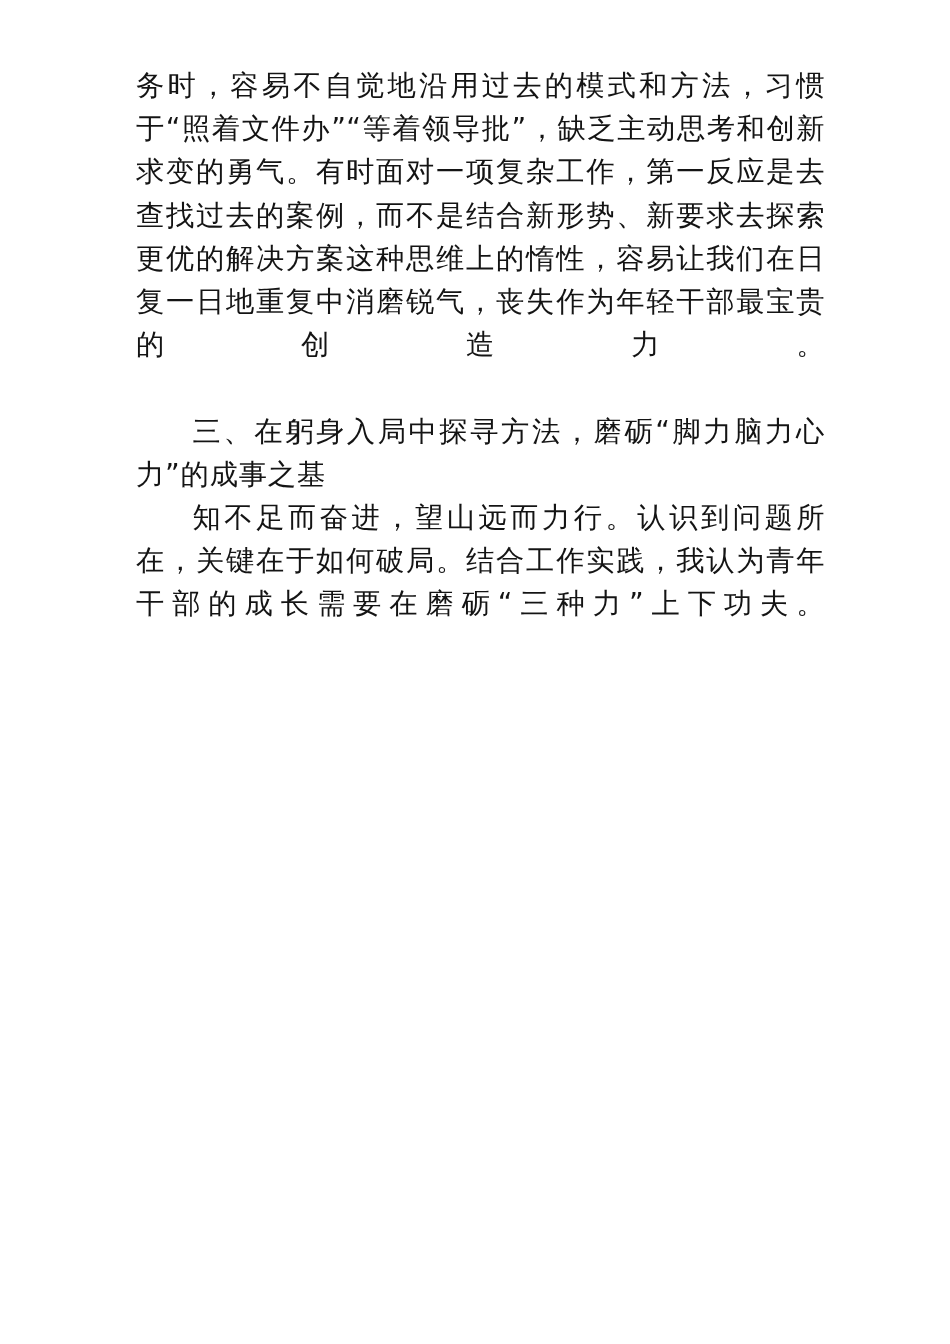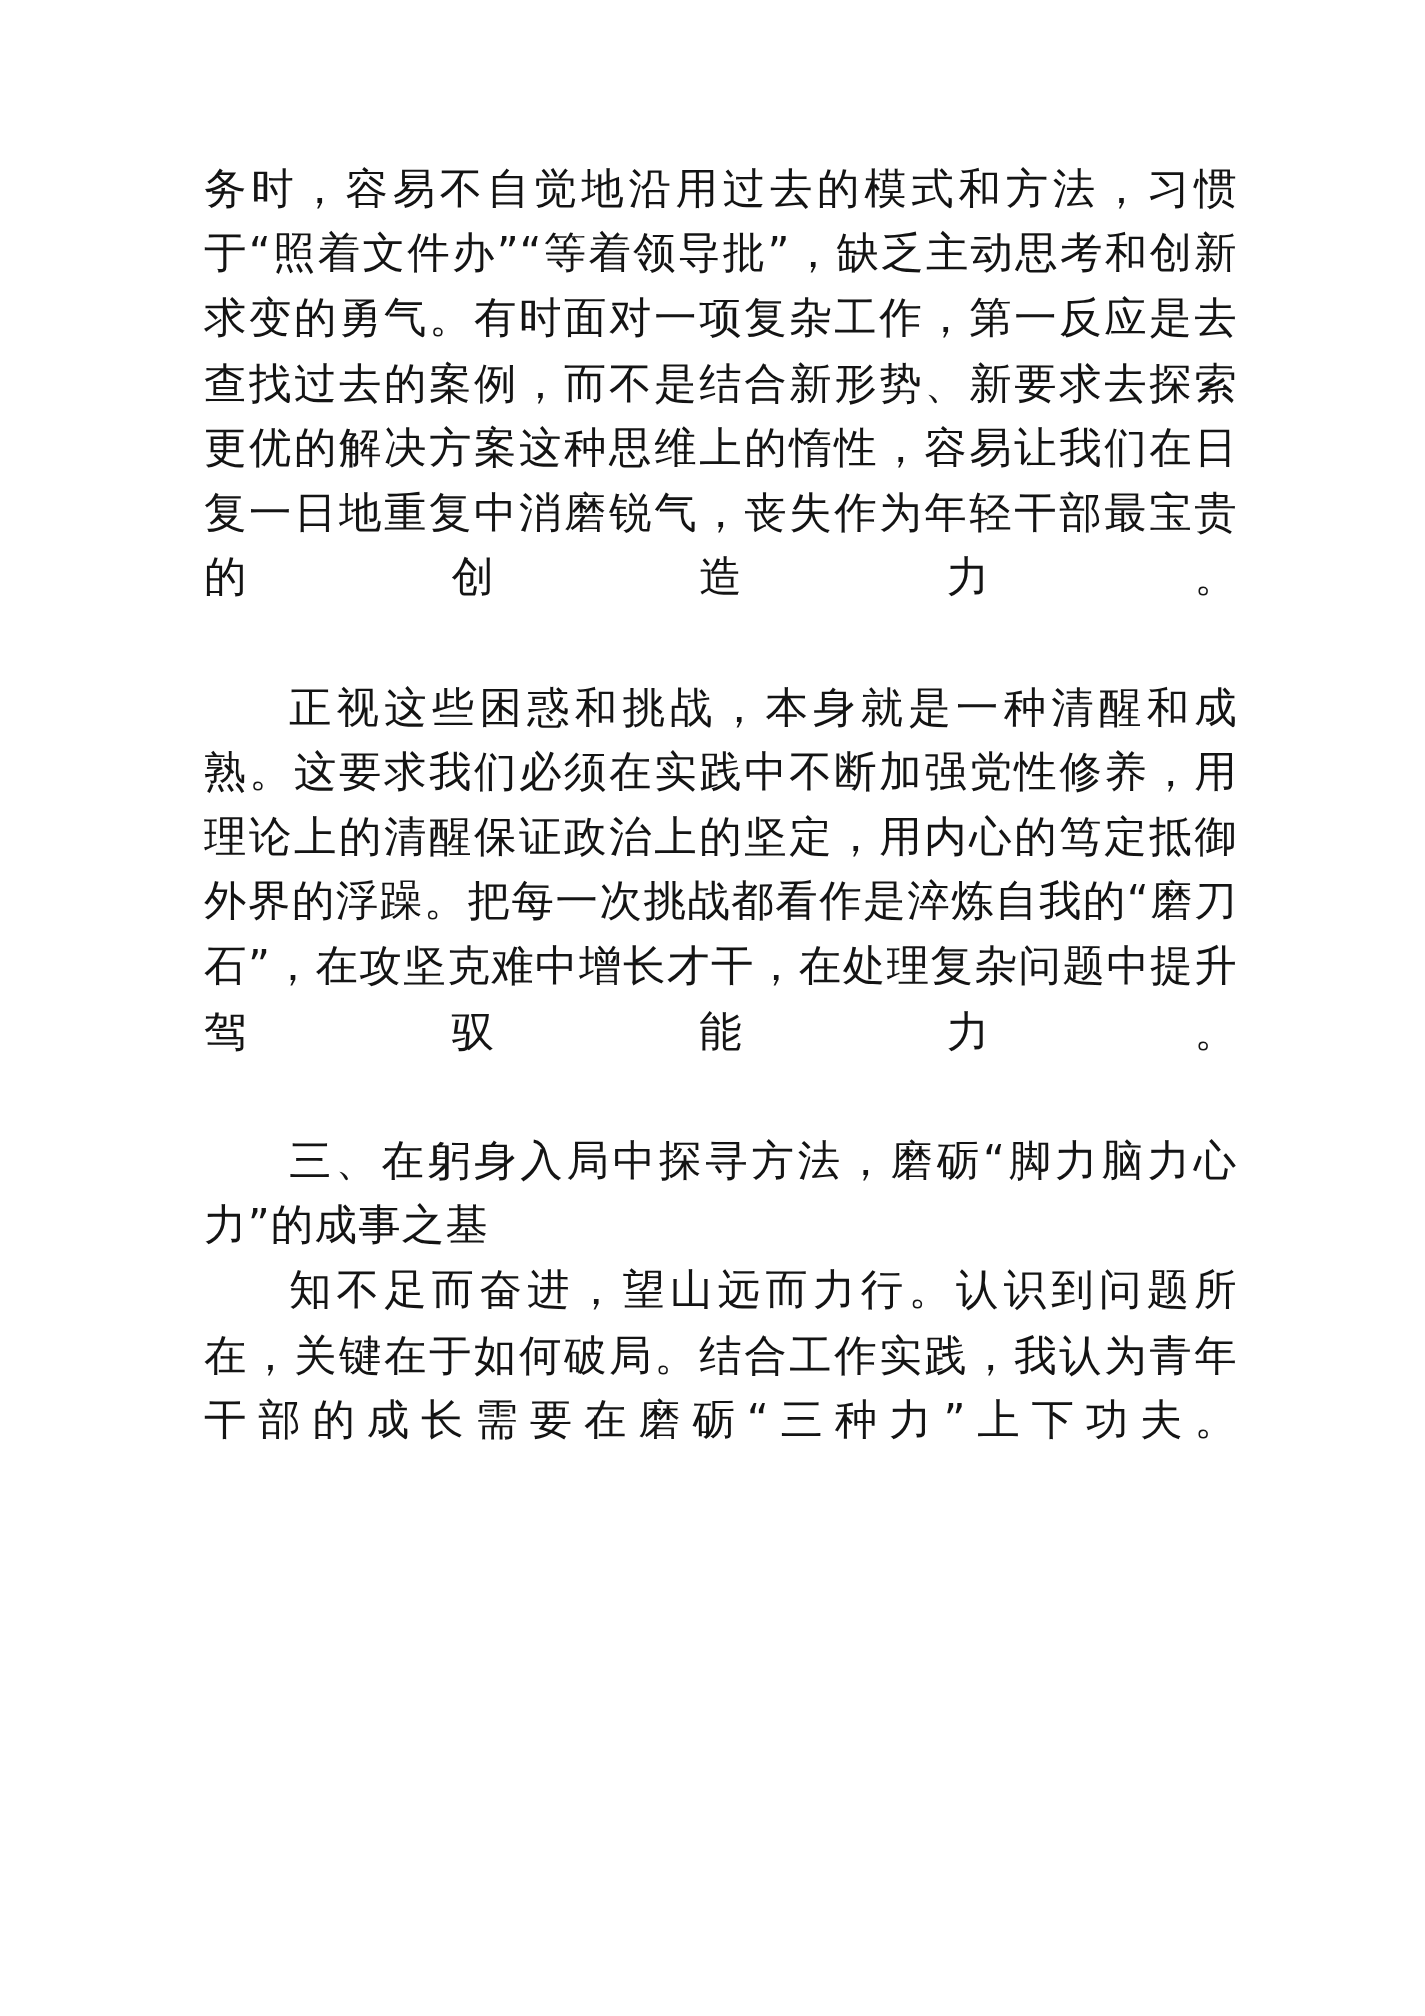--- a/index.html
+++ b/index.html
@@ -13,21 +13,21 @@
     overflow: hidden;
     font-family: "DejaVu Sans", "Liberation Sans", sans-serif;
   }
 
   .page {
     position: relative;
     width: 897px;
     height: 1344px;
     background: #ffffff;
     box-sizing: border-box;
-    padding: 104px 125px 0 136px;
+    padding: 64px 125px 0 136px;
   }
 
   .doc-body {
     width: 689px;
     color: #141414;
     font-size: 28.3px;
     line-height: 43.2px;
     letter-spacing: 0.5px;
     text-align: justify;
     text-justify: inter-character;
@@ -65,20 +65,19 @@
 </style>
 </head>
 <body>
 
 <div class="page">
   <div class="doc-body">
 
     <p class="para continuation">务时，容易不自觉地沿用过去的模式和方法，习惯于“照着文件办”“等着领导批”，缺乏主动思考和创新求变的勇气。有时面对一项复杂工作，第一反应是去查找过去的案例，而不是结合新形势、新要求去探索更优的解决方案这种思维上的惰性，容易让我们在日复一日地重复中消磨锐气，丧失作为年轻干部最宝贵的创造力。</p>
 
 
-    <p class="para">正视这些困惑和挑战，本身就是一种清醒和成熟。这要求我们必须在实践中不断加强党性修养，用理论上的清醒保证政治上的坚定，用内心的笃定抵御外界的浮躁。把每一次挑战都看作是淬炼自我的“磨刀石”，在攻坚克难中增长才干，在处理复杂问题中提升驾驭能力。</p>
 
     <p class="para heading nostretch">三、在躬身入局中探寻方法，磨砺“脚力脑力心力”的成事之基</p>
 
     <p class="para">知不足而奋进，望山远而力行。认识到问题所在，关键在于如何破局。结合工作实践，我认为青年干部的成长需要在磨砺“三种力”上下功夫。</p>
 
   </div>
 </div>
 
 </body></html>

